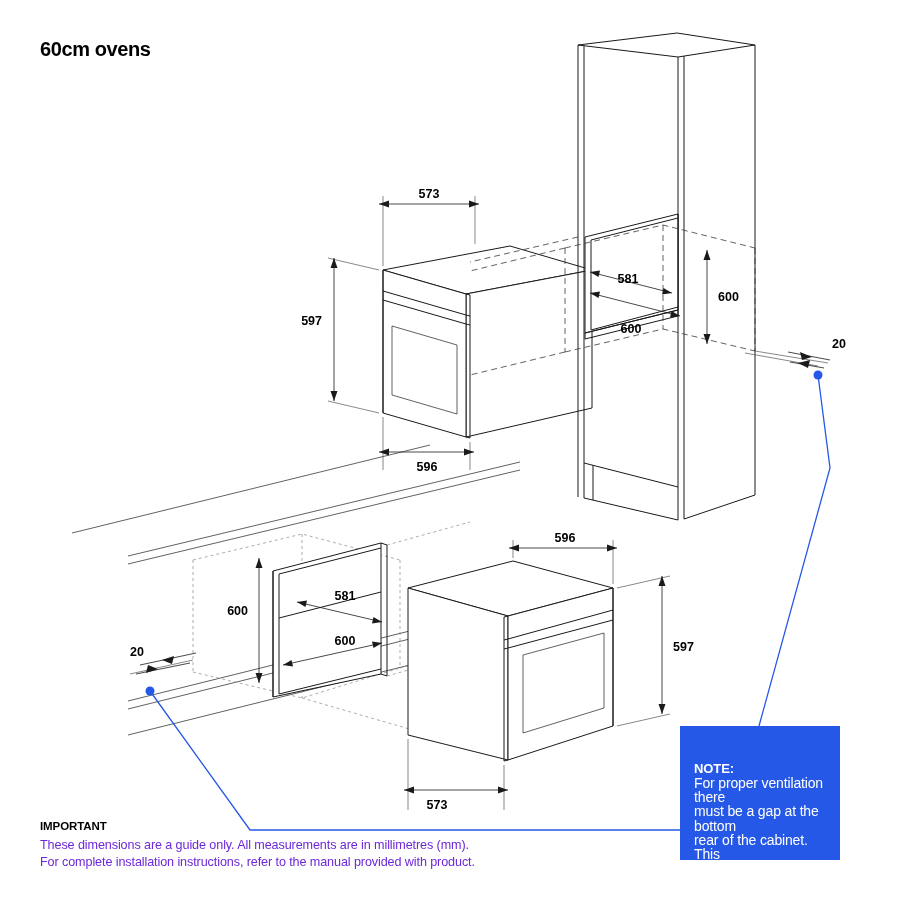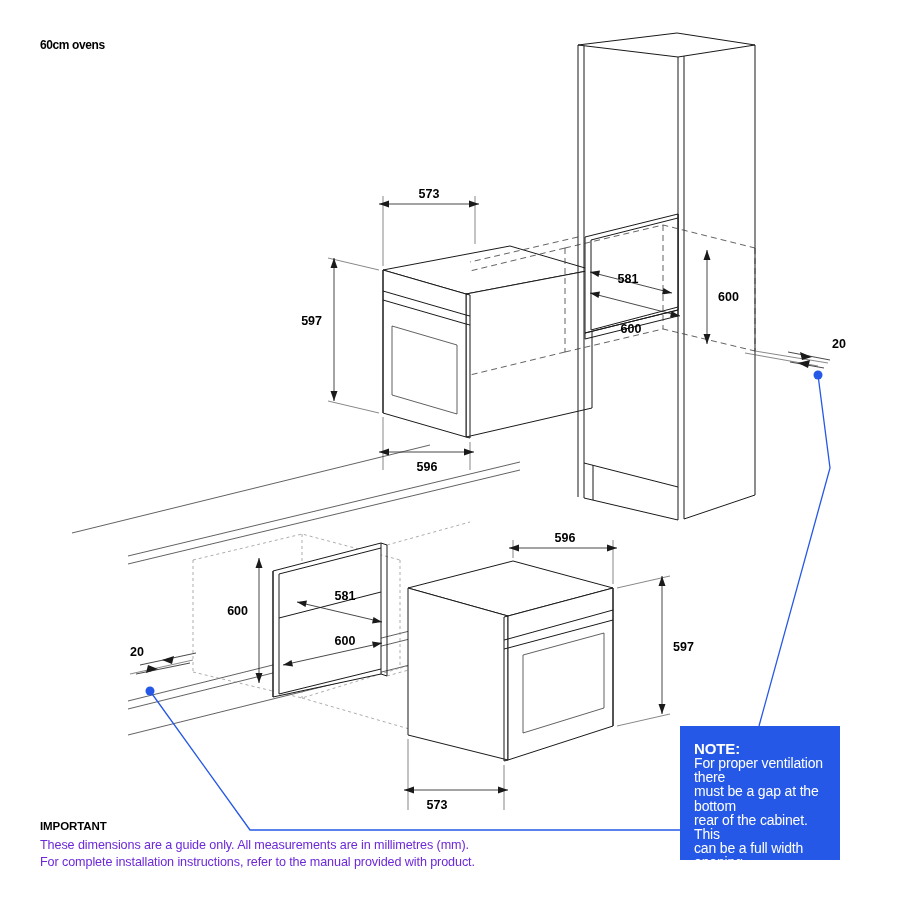--- a/index.html
+++ b/index.html
@@ -22,21 +22,21 @@
     position: absolute;
     left: 0;
     top: 0;
     width: 900px;
     height: 900px;
   }
   .title {
     position: absolute;
     left: 40px;
     top: 38px;
-    font-size: 12px;
+    font-size: 20px;
     font-weight: bold;
     letter-spacing: -0.4px;
     color: #000000;
   }
   .models {
     position: absolute;
     left: 40px;
     top: 70px;
     width: 420px;
     font-size: 13.2px;
@@ -69,25 +69,26 @@
     position: absolute;
     left: 680px;
     top: 726px;
     width: 160px;
     height: 134px;
     background: #2558e6;
     box-sizing: border-box;
     padding: 16px 14px 10px 14px;
   }
   .note-title {
-    font-size: 15px;
+    font-size: 13px;
     font-weight: bold;
     color: #ffffff;
     letter-spacing: -0.1px;
     line-height: 14px;
+    margin-top: 20px;
   }
   .note-body {
     font-size: 14px;
     color: #ffffff;
     line-height: 14.2px;
     letter-spacing: -0.15px;
     white-space: pre-line;
   }
   
   .ln { stroke: #1a1a1a; stroke-width: 1; fill: none; stroke-linecap: butt; }

